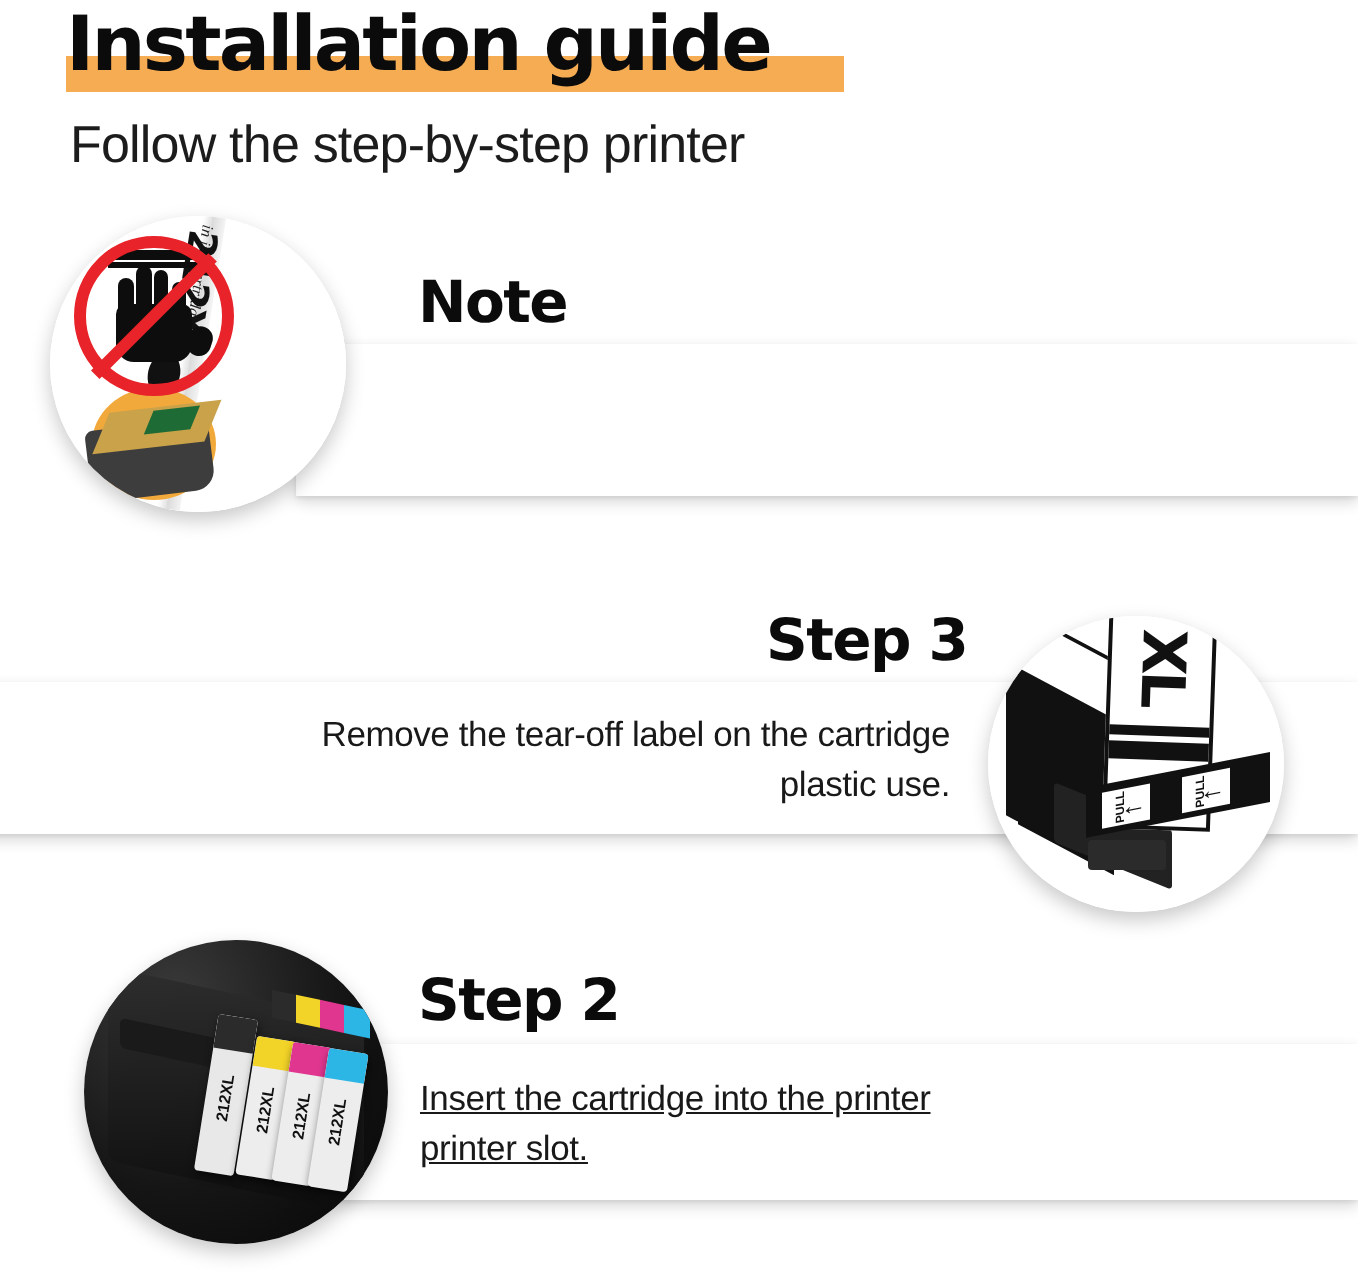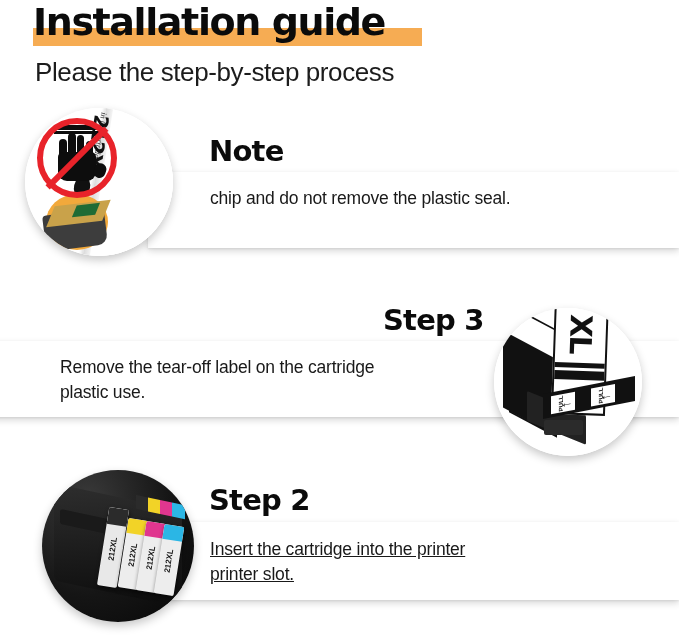--- a/index.html
+++ b/index.html
@@ -307,27 +307,26 @@
   .s2-strip span { flex:1; height:100%; }
 </style>
 </head>
 <body>
 
 <div class="header">
   <div class="title-wrap">
     <div class="title-highlight"></div>
     <h1 class="page-title">Installation guide</h1>
   </div>
-  <div class="subtitle">Please the step-by-step process</div>
+  <div class="subtitle">Follow the step-by-step printer</div>
 </div>
 
 <div class="card" style="left:148px; top:172px; width:531px; height:76px;">
 </div>
 <div class="card-body" style="left:210px; top:186px; width:420px;">
-  <div>chip and do not remove the plastic seal.</div>
 </div>
 <div class="step-heading" style="left:209px; top:134px;">Note</div>
 
 <div class="bubble" style="left:25px; top:108px; width:148px; height:148px;">
   <div class="note-photo">
     <div class="np-pack">
       <div class="np-edge"></div>
       <div class="np-sub">in ink cartridges</div>
       <div class="np-brand">212XL</div>
 
@@ -350,21 +349,21 @@
         <div class="thumb"></div>
       </div>
       <div class="ring"></div>
       <div class="bar"></div>
     </div>
   </div>
 </div>
 
 <div class="card" style="left:-12px; top:341px; width:691px; height:76px;">
 </div>
-<div class="card-body" style="left:60px; top:355px; width:415px; ">
+<div class="card-body" style="left:60px; top:355px; width:415px; text-align:right;">
   <div>Remove the tear-off label on the cartridge</div>
   <div>plastic use.</div>
 </div>
 <div class="step-heading" style="left:383px; top:303px;">Step 3</div>
 
 <div class="bubble" style="left:494px; top:308px; width:148px; height:148px;">
   <div class="s1-photo">
     <div class="s1-side"></div>
     <div class="s1-sideblk"></div>
     <div class="s1-base"></div>

